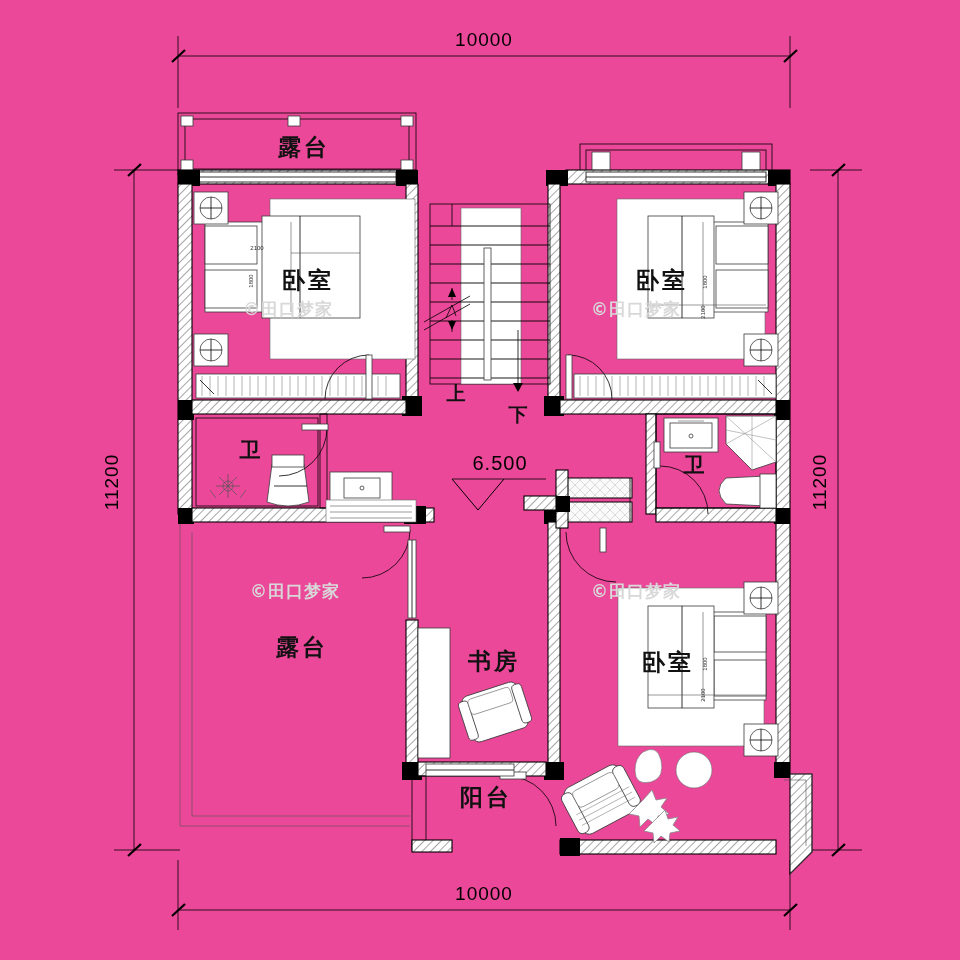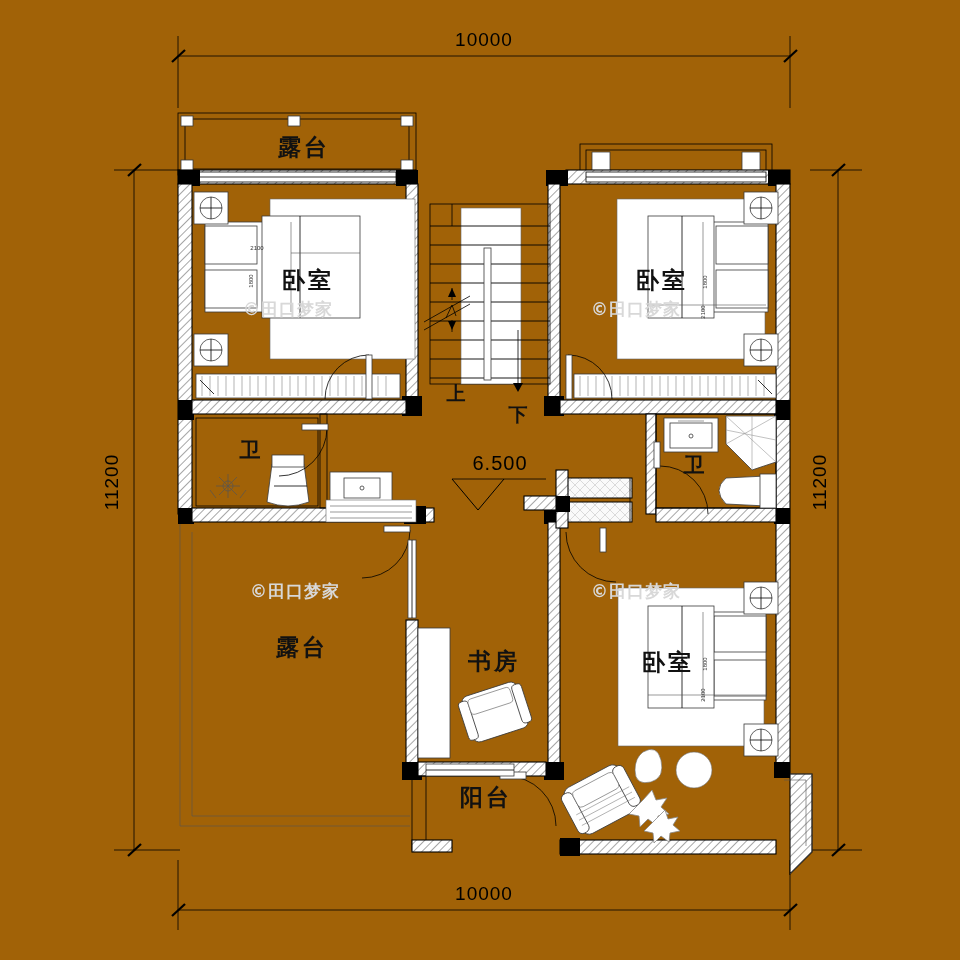--- a/index.html
+++ b/index.html
@@ -6,21 +6,21 @@
     margin: 0; padding: 0;
     width: 960px; height: 960px;
     background: #ffffff;
     font-family: "Liberation Sans", sans-serif;
     overflow: hidden;
   }
   #plan-root {
     position: relative;
     width: 960px;
     height: 960px;
-    background: #a16207;
+    background: #ec4899;
   }
   svg#floorplan {
     position: absolute;
     left: 0; top: 0;
     width: 960px; height: 960px;
     display: block;
   }
   .dim-text {
     font-family: "Liberation Sans", sans-serif;
     font-size: 19px;

